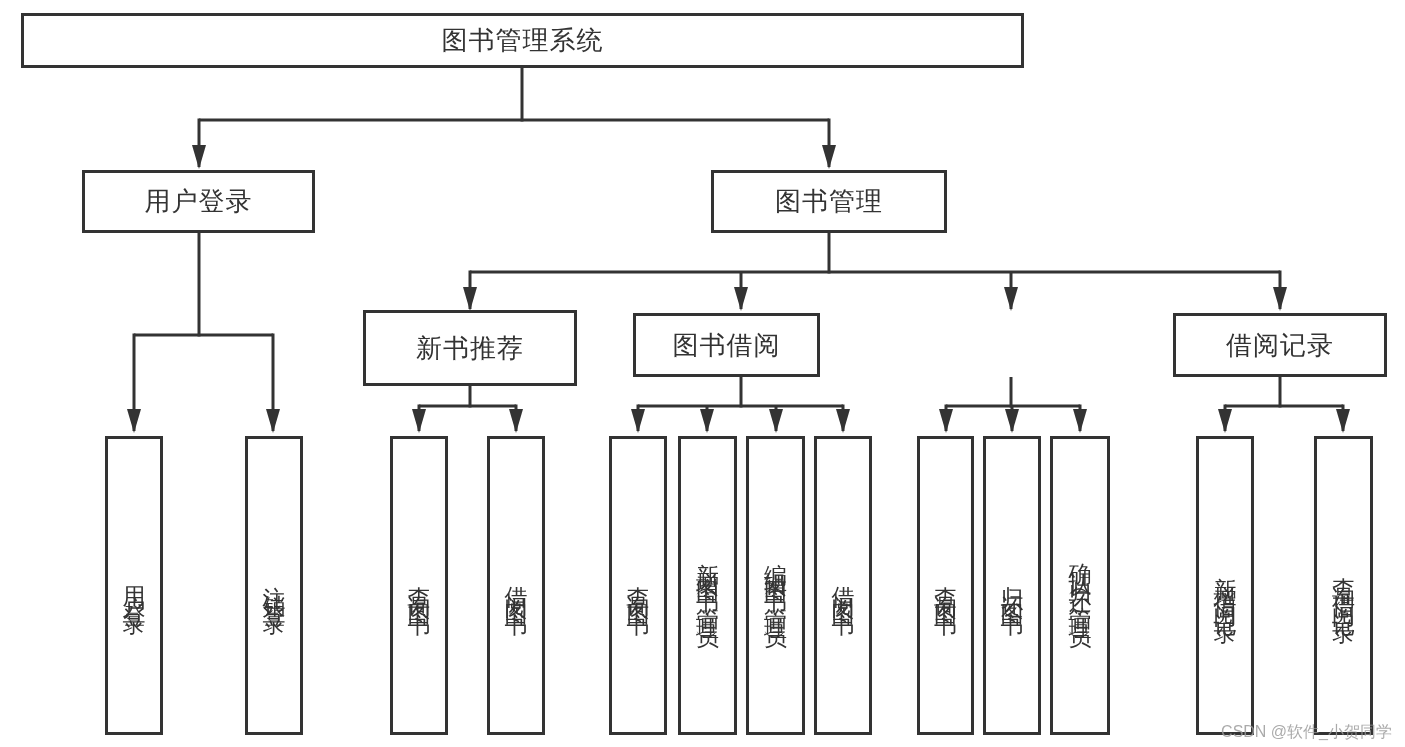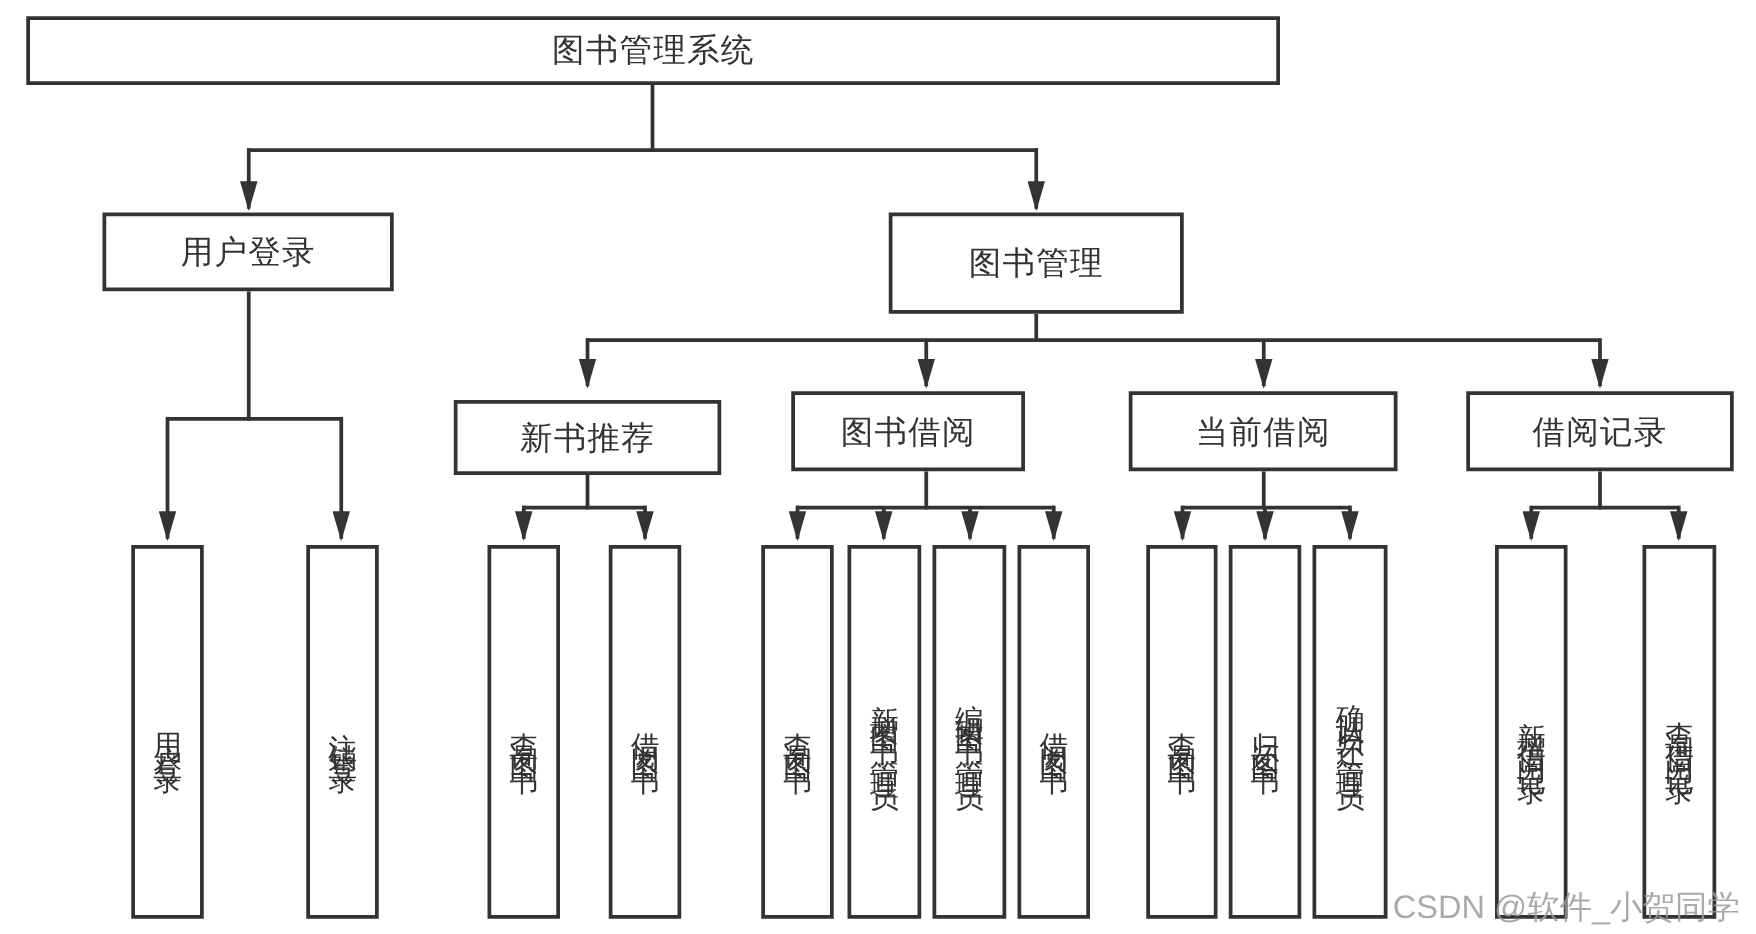--- a/index.html
+++ b/index.html
@@ -41,21 +41,21 @@
     writing-mode:vertical-rl;
     text-orientation:mixed;
     font-size:23px;
     letter-spacing:9px;
     line-height:1;
     color:var(--text);
   }
   .watermark{
     position:absolute;
     right:13px;bottom:4px;
-    font-size:26px;
+    font-size:16px;
     color:var(--watermark);
     opacity:.85;
     z-index:5;
     white-space:nowrap;
   }
 </style>
 </head>
 <body>
 
 <div class="canvas">
@@ -122,32 +122,29 @@
     </g>
   </svg>
 
   <div class="box h" style="left:21px;top:13px;width:1003px;height:55px">
     <span>图书管理系统</span>
   </div>
 
   <div class="box h" style="left:82px;top:170px;width:233px;height:63px">
     <span>用户登录</span>
   </div>
-  <div class="box h" style="left:711px;top:170px;width:236px;height:81px">
+  <div class="box h" style="left:711px;top:170px;width:236px;height:63px">
     <span>图书管理</span>
   </div>
 
-  <div class="box h" style="left:363px;top:320px;width:214px;height:60px">
+  <div class="box h" style="left:363px;top:310px;width:214px;height:76px">
     <span>新书推荐</span>
   </div>
   <div class="box h" style="left:633px;top:313px;width:187px;height:64px">
     <span>图书借阅</span>
-  </div>
-  <div class="box h" style="left:903px;top:313px;width:215px;height:64px">
-    <span>当前借阅</span>
   </div>
   <div class="box h" style="left:1173px;top:313px;width:214px;height:64px">
     <span>借阅记录</span>
   </div>
 
   <div class="box leaf" style="left:105px;top:436px;width:58px;height:299px">
     <span>用户登录</span>
   </div>
   <div class="box leaf" style="left:245px;top:436px;width:58px;height:299px">
     <span>注销登录</span>

